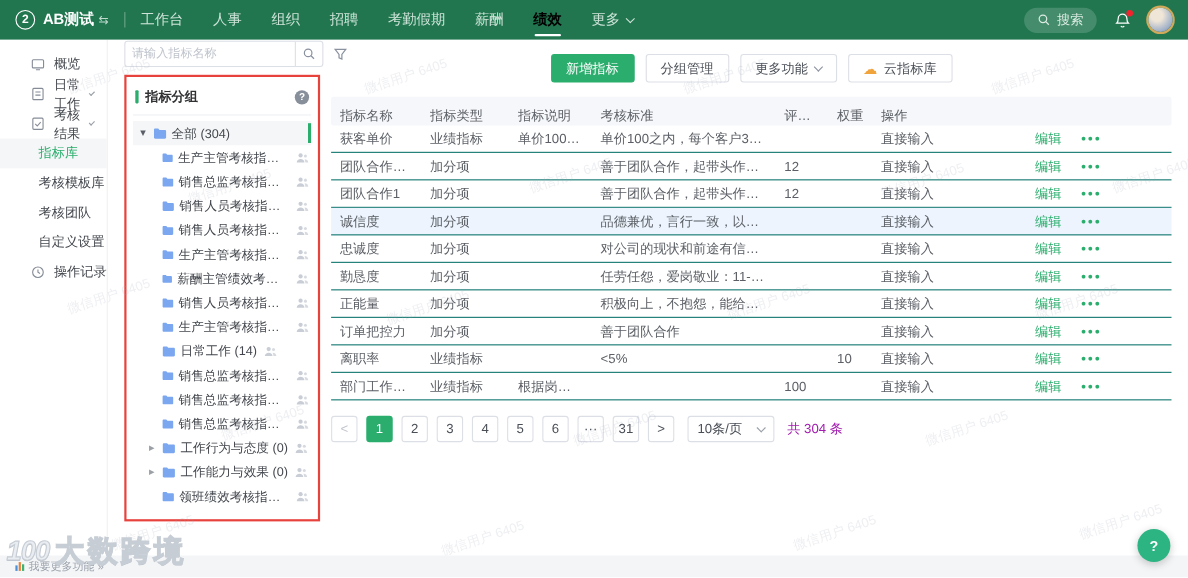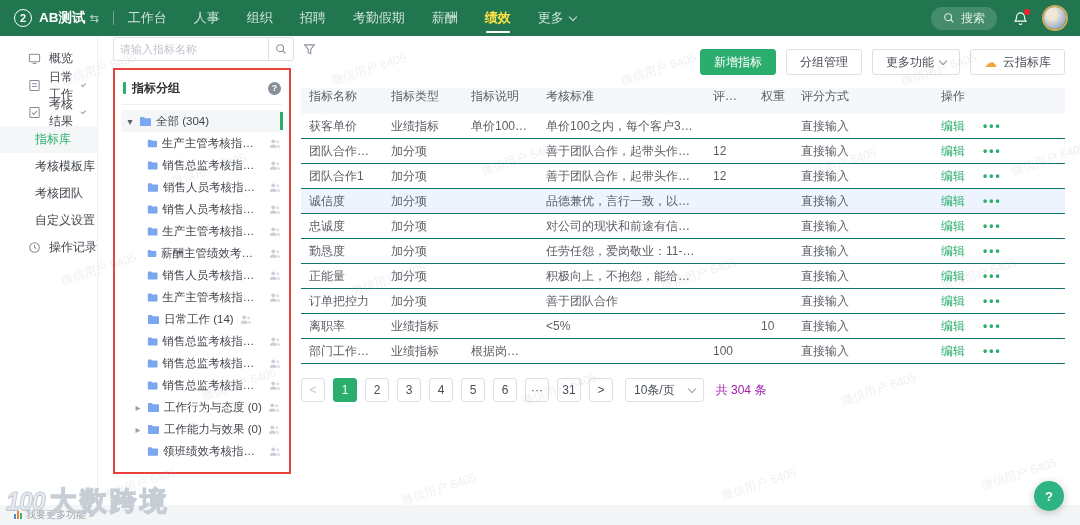--- a/index.html
+++ b/index.html
@@ -13,21 +13,21 @@
 
   
   .navbar{height:36px;background:var(--nav);display:flex;align-items:center;padding:0 14px;position:relative;z-index:20}
   .brand-badge{width:18px;height:18px;border:1.5px solid #fff;border-radius:50%;color:#fff;
     display:flex;align-items:center;justify-content:center;font-size:11px;font-weight:bold;flex-shrink:0}
   .brand{color:#fff;font-size:13.5px;font-weight:bold;margin-left:7px;white-space:nowrap}
   .swap{color:#bcd9cb;font-size:11px;margin-left:4px}
   .nav-divider{width:1px;height:14px;background:rgba(255,255,255,.35);margin:0 14px}
   .nav-items{display:flex;gap:27px}
   .nav-item{color:#cfe4d9;font-size:13px;cursor:pointer;position:relative;padding:10px 0;white-space:nowrap;display:flex;align-items:center;gap:6px}
-  .nav-item.active{color:#fde047;font-weight:bold}
+  .nav-item.active{color:#000000;font-weight:bold}
   .nav-item.active::after{content:"";position:absolute;left:50%;transform:translateX(-50%);bottom:4px;width:24px;height:2px;background:#fff;border-radius:1px}
   .chev{width:6px;height:6px;border-right:1.4px solid currentColor;border-bottom:1.4px solid currentColor;
         display:inline-block;transform:rotate(45deg);margin-top:-3px}
   .chev.up{transform:rotate(-135deg);margin-top:3px}
   .nav-right{margin-left:auto;display:flex;align-items:center;gap:16px}
   .nav-search{height:23px;background:rgba(255,255,255,.16);border-radius:12px;display:flex;align-items:center;gap:6px;
     padding:0 12px;color:#dcebe3;font-size:12px;cursor:pointer}
   .bell{position:relative;display:flex;cursor:pointer}
   .bell-dot{position:absolute;top:-2px;right:-2px;width:6px;height:6px;background:#f5222d;border-radius:50%}
   .avatar{width:22px;height:22px;border-radius:50%;cursor:pointer;
@@ -66,29 +66,29 @@
   .tree-item.selected::after{content:"";position:absolute;right:0;top:2px;bottom:2px;width:3px;background:var(--accent)}
   .tree-item.child{padding-left:26px}
   .tree-item.child.has-caret{padding-left:12px}
   .caret{color:#5a5e66;font-size:10px;width:10px;text-align:center;flex-shrink:0}
   .caret.dim{color:#9aa0a8}
   .t-label{overflow:hidden;text-overflow:ellipsis}
   .person{margin-left:2px;flex-shrink:0;display:flex}
 
   
   .table-col{flex:1;min-width:0}
-  .toolbar{display:flex;justify-content:flex-end;gap:10px;margin-top:13px}
+  .toolbar{display:flex;justify-content:center;gap:10px;margin-top:13px}
   .btn{height:26px;padding:0 13px;border-radius:3px;font-size:12px;display:flex;align-items:center;gap:6px;
     border:1px solid var(--border);background:#fff;color:#4a4f57;cursor:pointer;white-space:nowrap}
   .btn.primary{background:var(--accent);border-color:var(--accent);color:#fff}
   .btn .chev{color:#8a919f}
   .cloud-ic{color:#f2a43c;font-size:13px;line-height:1}
 
   .tbl{margin-top:13px}
-  .t-head{display:flex;background:#f6f7fa;height:26px;align-items:flex-start;border-radius:2px}
+  .t-head{display:flex;background:#f6f7fa;height:26px;align-items:flex-end;border-radius:2px}
   .t-row{display:flex;height:25px;align-items:center;border-bottom:1px solid #0f766e;cursor:default}
   .t-row.hl{background:#edf4fd}
   .tc{padding:0 8px;white-space:nowrap;overflow:hidden;text-overflow:ellipsis;color:#5c6066;font-size:12px;flex-shrink:0}
   .th{color:#5c6066}
   .c-name{width:82px}.c-type{width:80px}.c-desc{width:75px}.c-std{width:167px}
   .c-cap{width:48px}.c-wt{width:40px}.c-method{width:140px}
   .c-op{flex:1;display:flex;align-items:center;gap:18px;overflow:visible}
   .link{color:var(--accent);cursor:pointer}
   .dots{color:var(--accent);font-weight:bold;letter-spacing:2px;cursor:pointer;line-height:0}
 
@@ -479,21 +479,20 @@
       </div>
 
       <div class="tbl">
         <div class="t-head" id="t-head">
             <span class="tc th c-name">指标名称</span>
             <span class="tc th c-type">指标类型</span>
             <span class="tc th c-desc">指标说明</span>
             <span class="tc th c-std">考核标准</span>
             <span class="tc th c-cap">评分上限</span>
             <span class="tc th c-wt">权重</span>
-            <span class="tc th c-method">评分方式</span>
             <span class="tc th c-op">操作</span>
           </div>
         <div id="t-body">
             <div class="t-row">
               <span class="tc c-name">获客单价</span>
               <span class="tc c-type">业绩指标</span>
               <span class="tc c-desc">单价100之内，每...</span>
               <span class="tc c-std">单价100之内，每个客户3元绩效 单价200之...</span>
               <span class="tc c-cap"></span>
               <span class="tc c-wt"></span>

